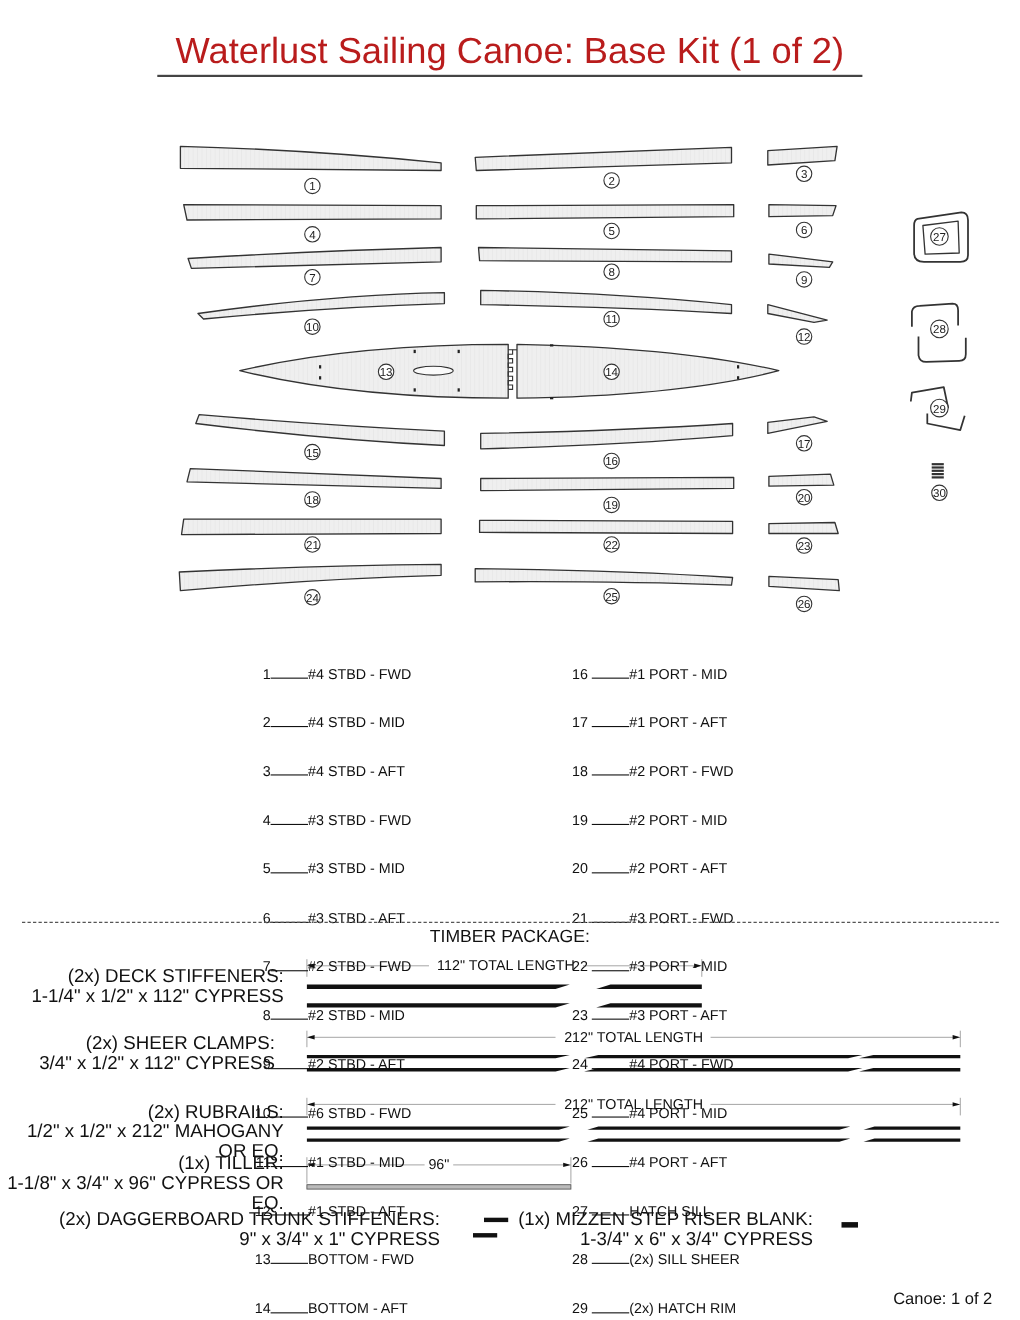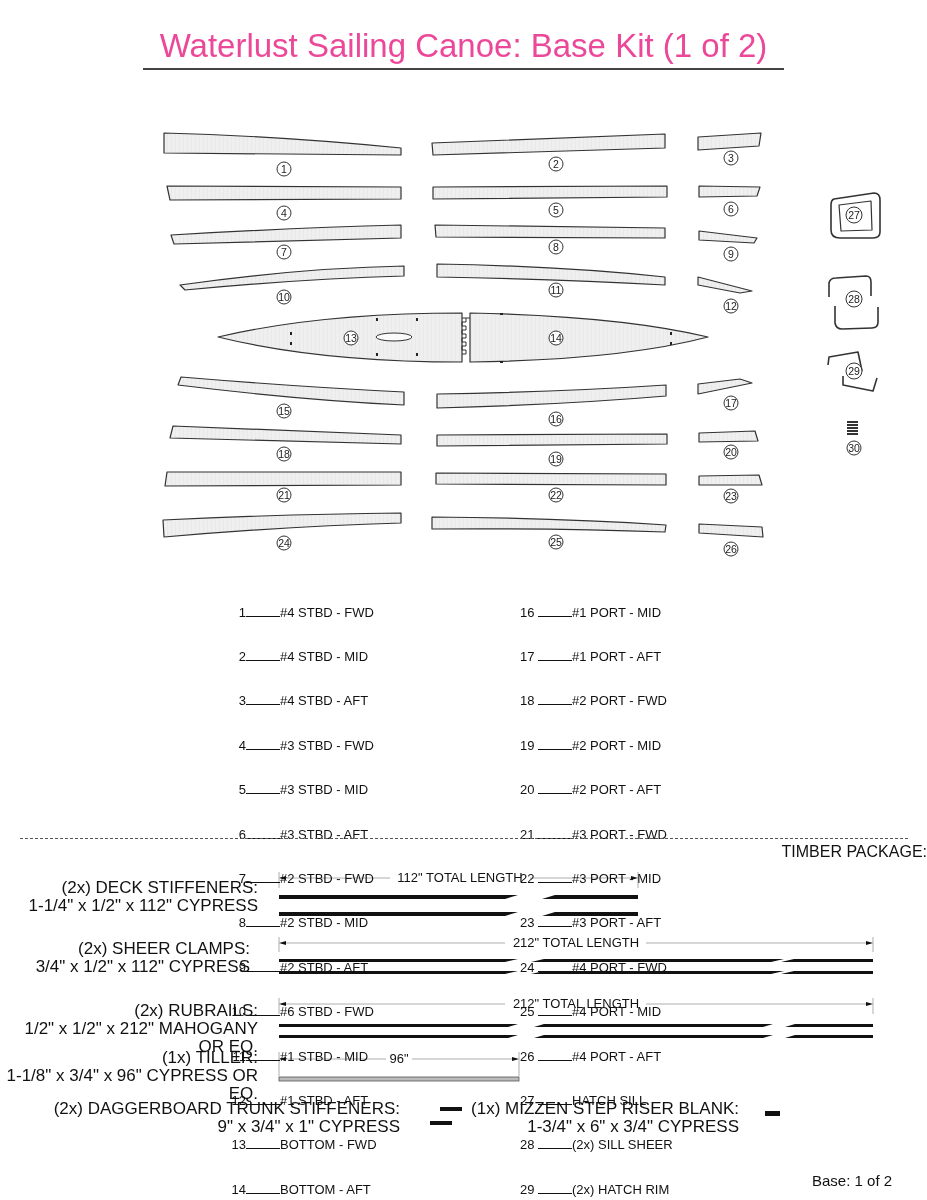--- a/index.html
+++ b/index.html
@@ -1,32 +1,32 @@
 <!DOCTYPE html>
 <html><head>
 <meta charset="utf-8">
 <style>
   html, body { margin: 0; padding: 0; background: #ffffff; }
   body { width: 927px; height: 1200px; position: relative; overflow: hidden;
          font-family: "Liberation Sans", sans-serif; color: #111; }
   .abs { position: absolute; }
-  #title { left: 0; width: 927px; top: 22px; text-align: center; font-size: 33px; line-height: 48px; color: #ec4899; }
+  #title { left: 0; width: 927px; top: 22px; text-align: center; font-size: 33px; line-height: 48px; color: #b91c1c; }
   #title-rule { left: 143px; top: 68px; width: 641px; height: 0; border-top: 2px solid #444; }
   svg#parts { position: absolute; left: 0; top: 0; }
   .pnum { font-size: 10.5px; fill: #222; font-family: "Liberation Sans", sans-serif; }
   .legend { font-size: 13px; line-height: 14.8px; white-space: pre; color: #111; }
   .legend .row { height: 14.8px; }
   .legend .num { display: inline-block; text-align: right; }
   #legend-left { left: 222px; top: 575px; }
   #legend-left .num { width: 24px; }
   #legend-right { left: 520px; top: 575px; }
   #legend-right .num { width: 18px; text-align: left; }
   .blank { display: inline-block; border-bottom: 1px solid #111; width: 34px; height: 11px; vertical-align: baseline; }
   #divider { left: 20px; top: 838px; width: 888px; height: 0; border-top: 1px dashed #555; }
-  #timber-title { left: 0; width: 927px; top: 843px; text-align: right; font-size: 16px; }
+  #timber-title { left: 0; width: 927px; top: 843px; text-align: center; font-size: 16px; }
   .tlabel { font-size: 17px; line-height: 18px; text-align: right; }
   #sheet { left: 812px; top: 1172px; font-size: 15px; }
   #sheet .val { }
 </style>
 </head>
 <body>
 
 <div id="title" class="abs">Waterlust Sailing Canoe: Base Kit (1 of 2)</div>
 <div id="title-rule" class="abs"></div>
 
@@ -288,14 +288,14 @@
 <div class="abs tlabel" style="right:527px; top:1100px;">
   <div>(2x) DAGGERBOARD TRUNK STIFFENERS:</div>
   <div>9" x 3/4" x 1" CYPRESS</div>
 </div>
 <div class="abs tlabel" style="right:188px; top:1100px;">
   <div>(1x) MIZZEN STEP RISER BLANK:</div>
   <div>1-3/4" x 6" x 3/4" CYPRESS</div>
 </div>
 
 <div id="sheet" class="abs">
-  <span>Base:</span><span class="val"> 1 of 2</span>
+  <span>Canoe:</span><span class="val"> 1 of 2</span>
 </div>
 
 </body></html>

